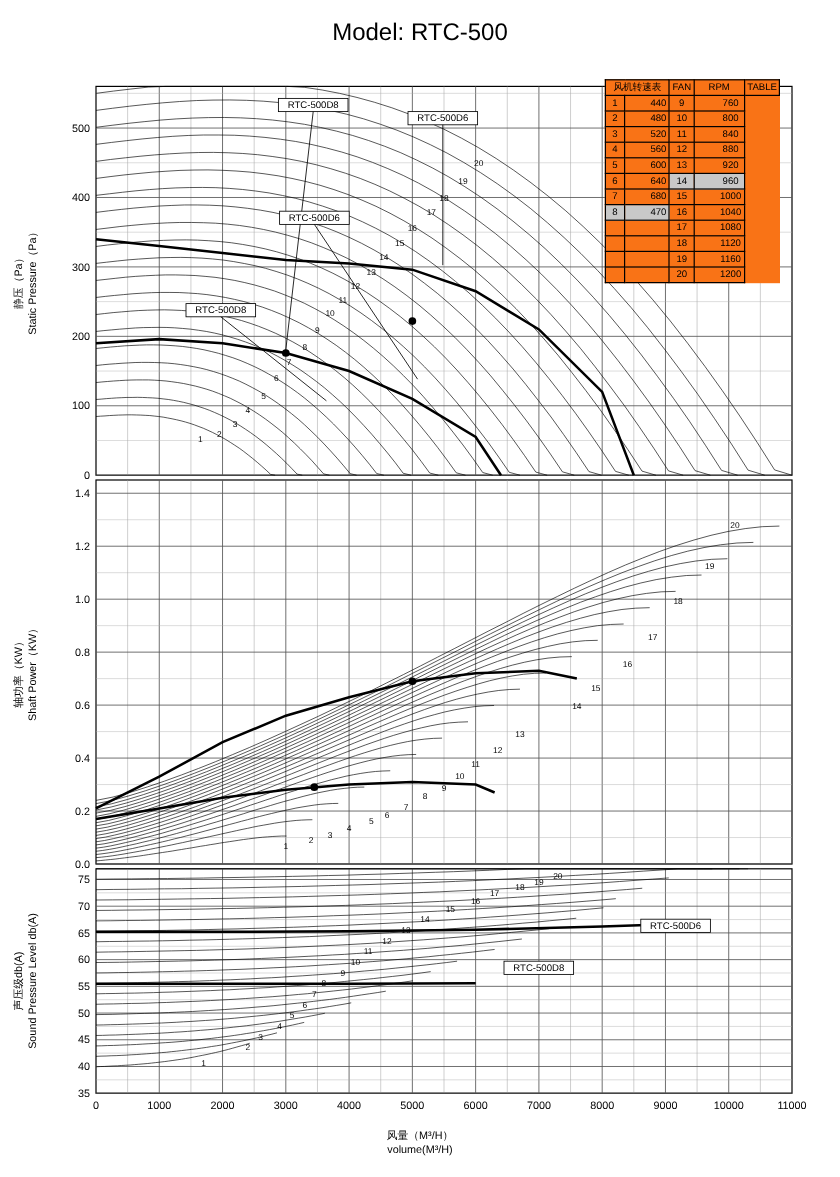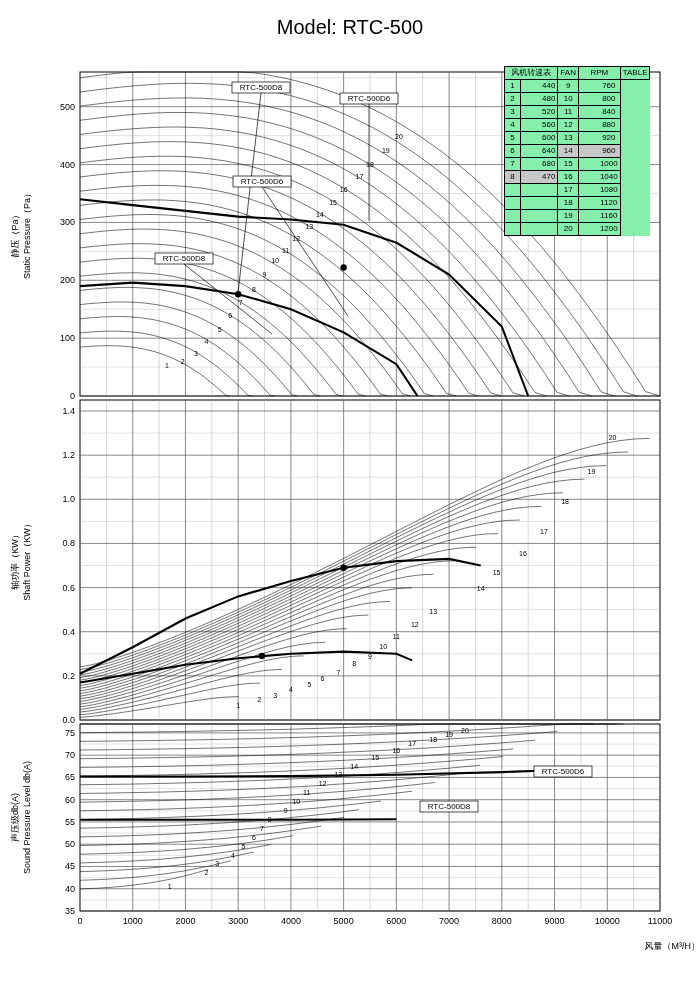--- a/index.html
+++ b/index.html
@@ -33,40 +33,40 @@
   .curve-num { font-size:7px; }
   .callout-box {
     font-size:8px;
   }
   
   #rpm-table {
     position:absolute;
     left:504px; top:66px;
     border-collapse:collapse;
     font-size:8px;
-    background:#86efac;
+    background:#f97316;
   }
   #rpm-table td, #rpm-table th {
     border:1px solid #000;
     padding:0 2px;
     text-align:center;
     height:12px;
     line-height:12px;
     font-weight:normal;
   }
   #rpm-table th { font-size:8px; }
   #rpm-table td.idx { width:16px; }
   #rpm-table td.val { width:28px;padding-left:21px; }
   #rpm-table td.hl { background:#c8c8c8; }
   
   #x-title {
     position:absolute;
     left:0; top:940px;
     width:700px;
-    text-align:right;
+    text-align:center;
     font-size:9px;
     line-height:12px;
   }
 </style>
 </head>
 <body>
 
 <div id="title-block">
   <div id="title-en">Model: RTC-500</div>
 </div>
@@ -483,13 +483,14 @@
         <td class="val"></td>
         <td class="idx">20</td>
         <td class="val">1200</td>
         <td style="border: none; width: 0px;"></td>
       </tr>
     </tbody>
 </table>
 
 <div id="x-title">
   <div>风量（M³/H）</div>
+  <div>volume(M³/H)</div>
 </div>
 
 </body></html>

